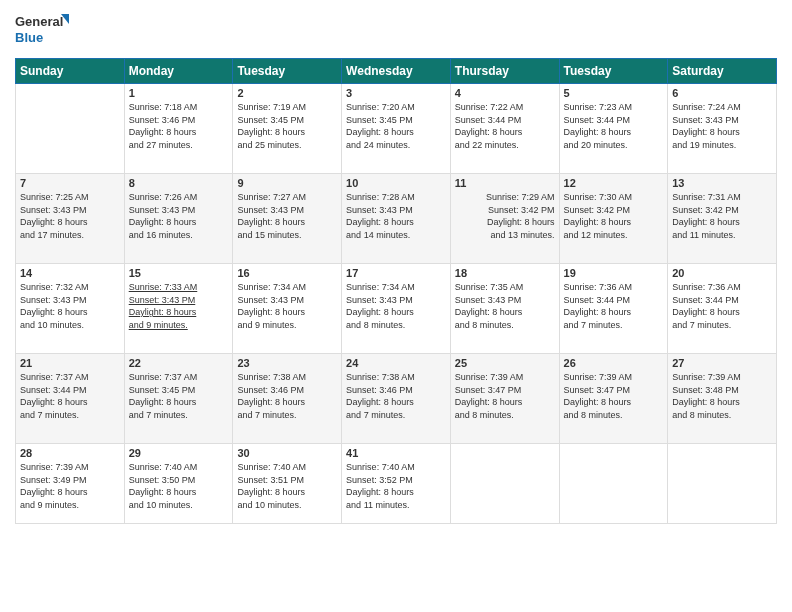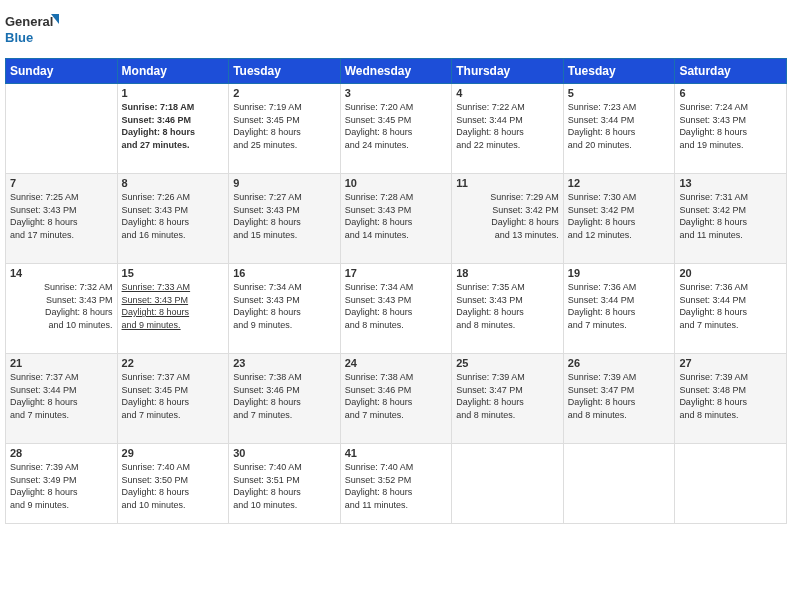--- a/index.html
+++ b/index.html
@@ -6,21 +6,21 @@
     body {
       width: 792px;
       height: 612px;
       font-family: Arial, Helvetica, sans-serif;
       background: #fff;
       overflow: hidden;
     }
     .container {
       width: 792px;
       height: 508px;
-      padding: 10px 5px;
+      padding: 10px 15px;
       display: flex;
       flex-direction: column;
     }
     .header {
       display: flex;
       justify-content: space-between;
       align-items: flex-start;
       margin-bottom: 8px;
     }
     .logo {
@@ -41,21 +41,21 @@
       color: #555;
     }
     .calendar {
       flex: 1;
       border: 1px solid #ccc;
       border-collapse: collapse;
       width: 100%;
       table-layout: fixed;
     }
     .calendar thead tr th {
-      background: #1d4ed8;
+      background: #0f766e;
       color: #fff;
       font-size: 12px;
       font-weight: bold;
       padding: 5px 4px;
       text-align: left;
       border: 1px solid #1a6faf;
     }
     .calendar tbody tr td {
       vertical-align: top;
       border: 1px solid #ddd;
@@ -111,21 +111,21 @@
           <th>Thursday</th>
           <th>Tuesday</th>
           <th>Saturday</th>
         </tr>
     </thead>
     <tbody id="calendar-body">
     <tr>
           <td class="empty"></td>
           <td>
             <div class="day-number">1</div>
-            <div class="day-info" style="white-space: pre-line; font-weight: bold;">Sunrise: 7:18 AM
+            <div class="day-info" style="white-space: pre-line;">Sunrise: 7:18 AM
 Sunset: 3:46 PM
 Daylight: 8 hours
 and 27 minutes.</div>
           </td>
           <td>
             <div class="day-number">2</div>
             <div class="day-info" style="white-space: pre-line;">Sunrise: 7:19 AM
 Sunset: 3:45 PM
 Daylight: 8 hours
 and 25 minutes.</div>
@@ -206,21 +206,21 @@
             <div class="day-number">13</div>
             <div class="day-info" style="white-space: pre-line;">Sunrise: 7:31 AM
 Sunset: 3:42 PM
 Daylight: 8 hours
 and 11 minutes.</div>
           </td>
         </tr>
         <tr>
           <td>
             <div class="day-number">14</div>
-            <div class="day-info" style="white-space: pre-line; text-align: right;">Sunrise: 7:32 AM
+            <div class="day-info" style="white-space: pre-line;">Sunrise: 7:32 AM
 Sunset: 3:43 PM
 Daylight: 8 hours
 and 10 minutes.</div>
           </td>
           <td>
             <div class="day-number">15</div>
             <div class="day-info" style="white-space: pre-line; text-decoration: underline;">Sunrise: 7:33 AM
 Sunset: 3:43 PM
 Daylight: 8 hours
 and 9 minutes.</div>

